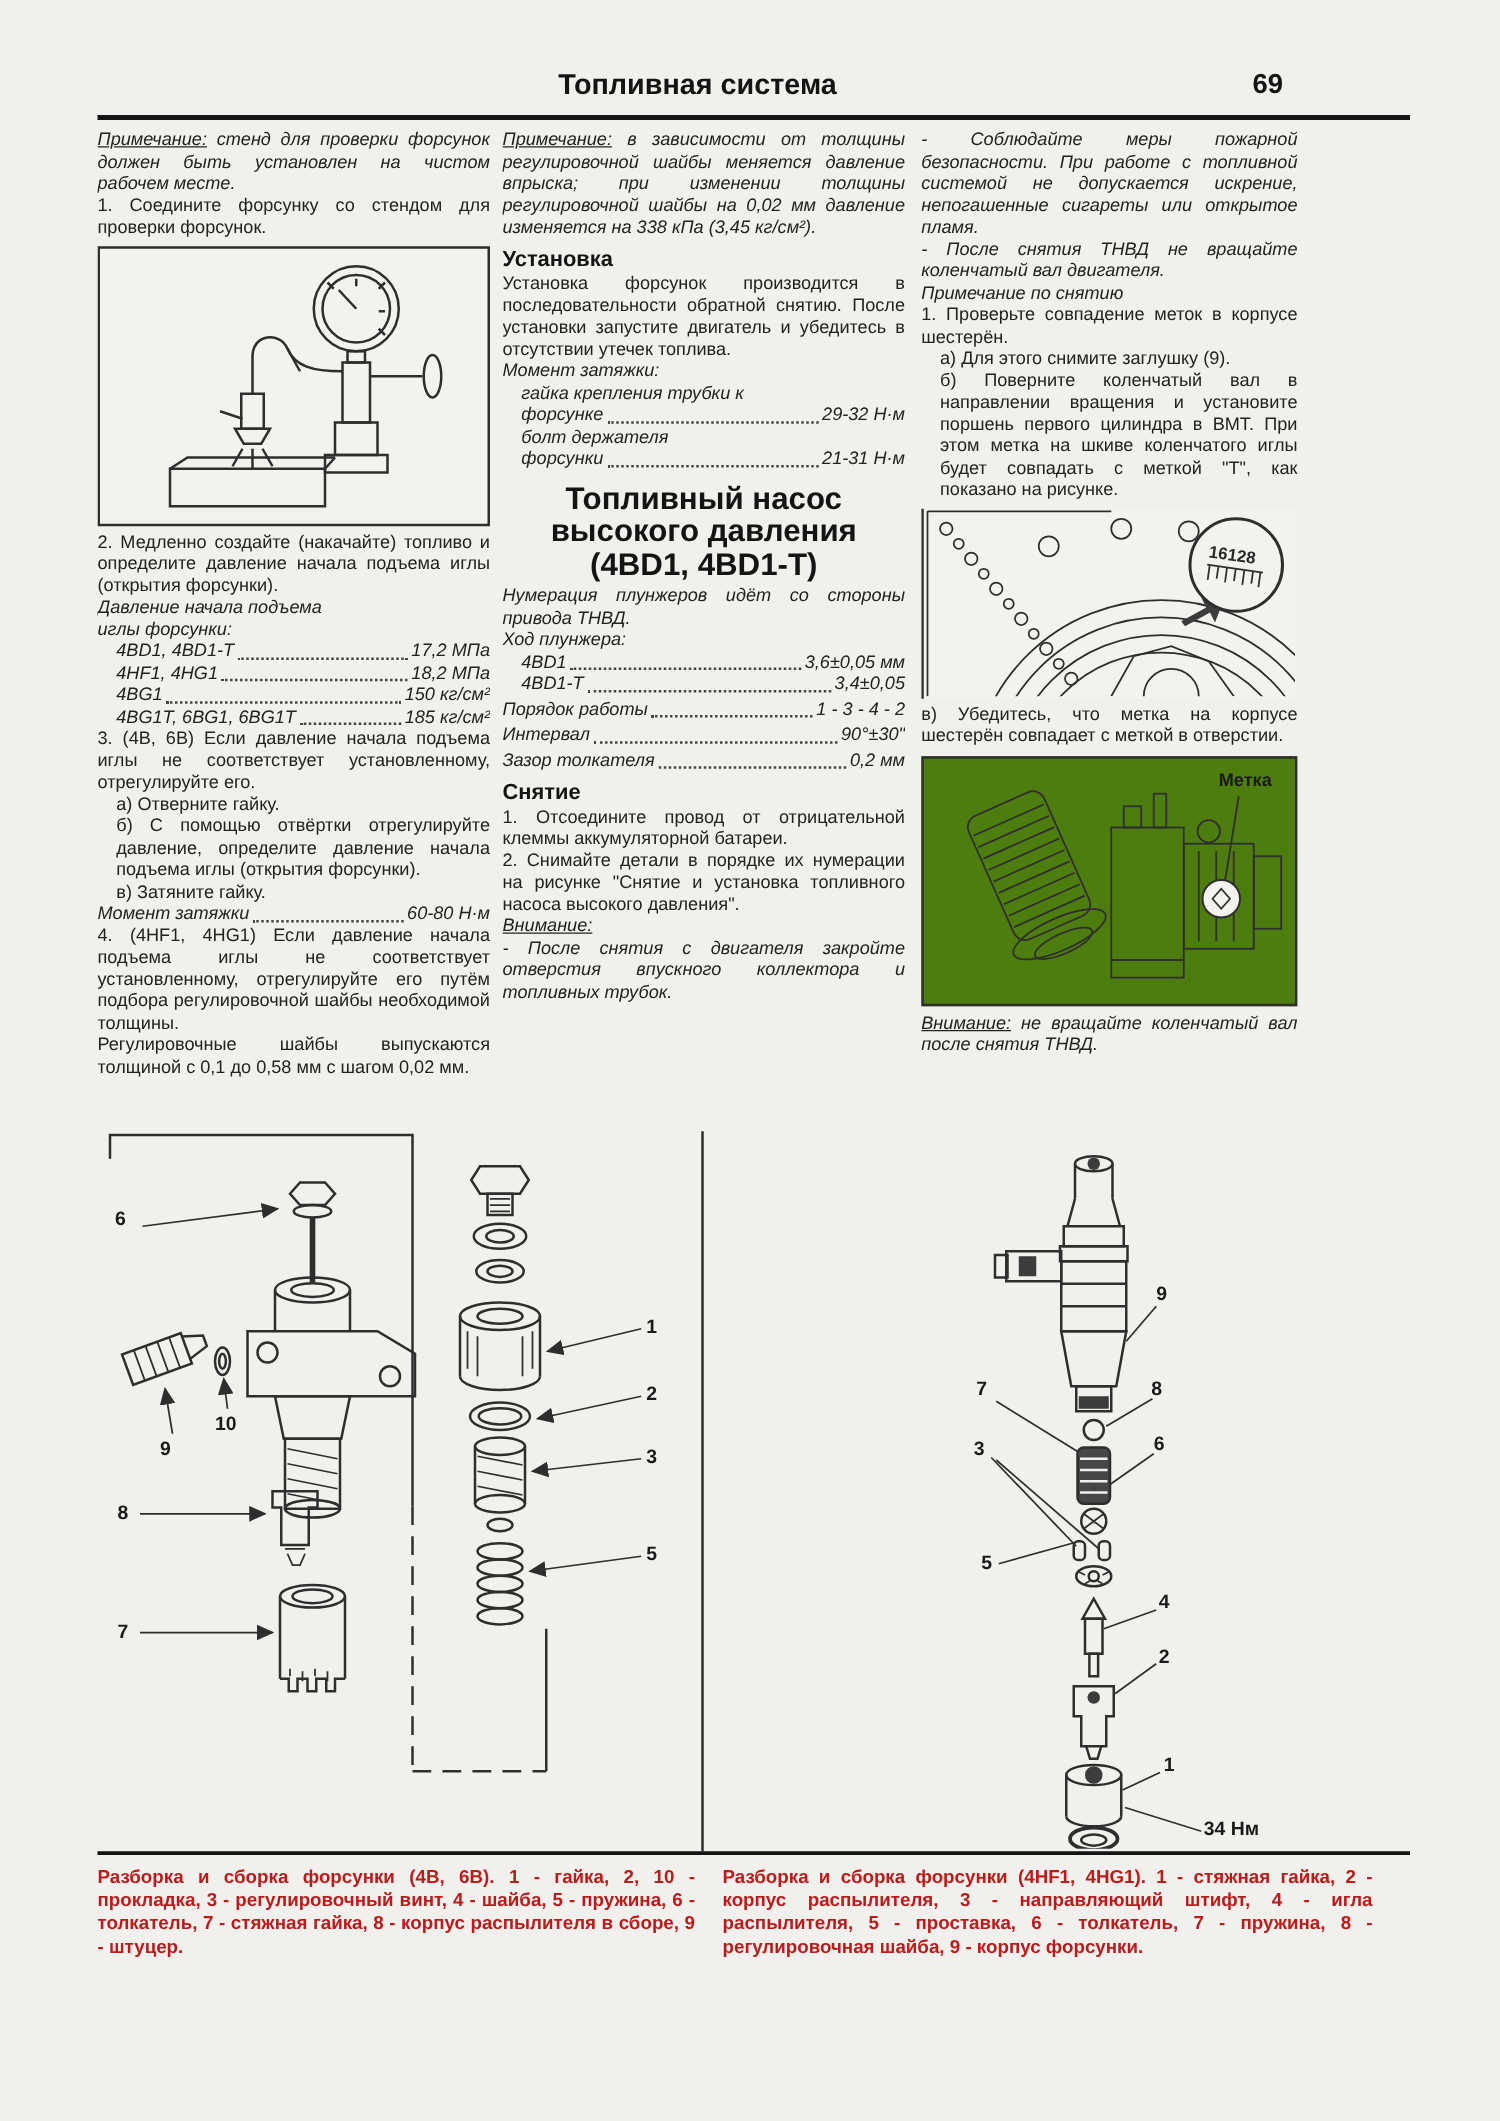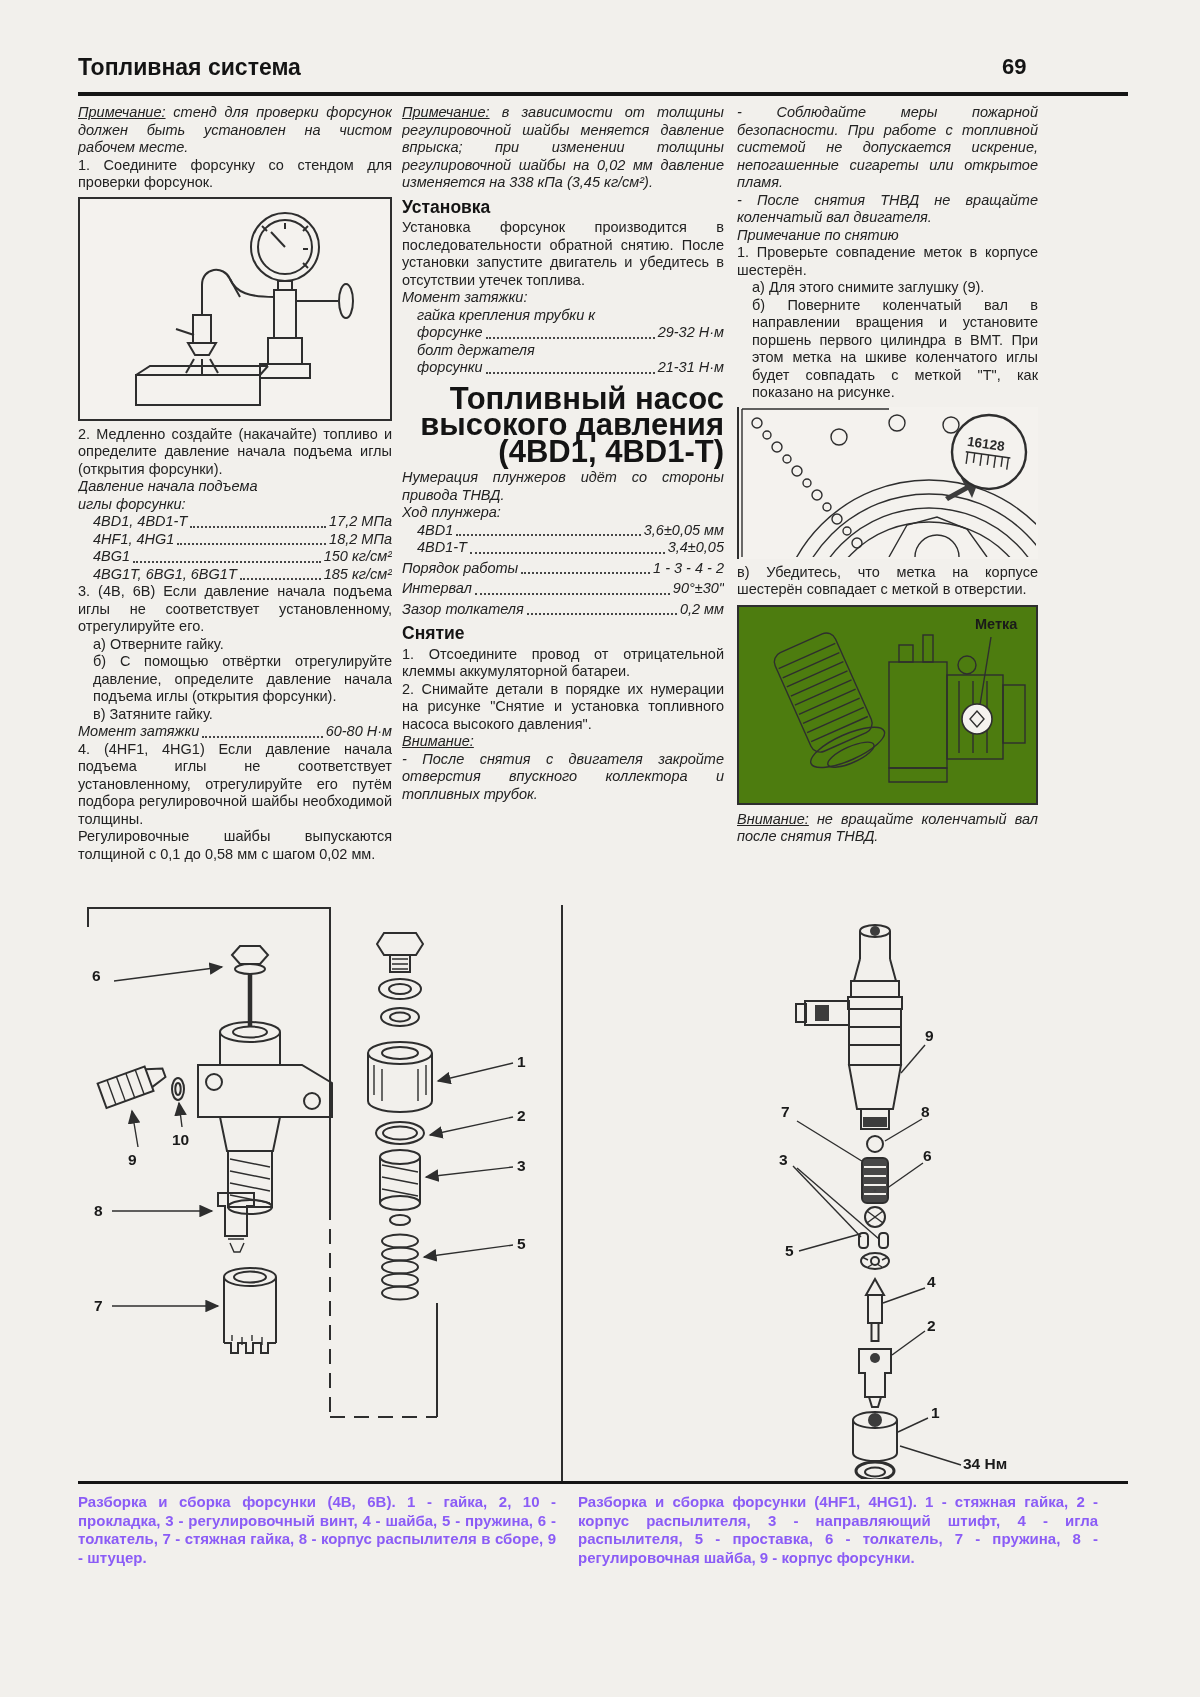--- a/index.html
+++ b/index.html
@@ -1,50 +1,50 @@
 <!DOCTYPE html>
 <html><head>
 <meta charset="utf-8">
 <style>
   *{box-sizing:border-box;margin:0;padding:0}
   html,body{background:#8a8a8a}
   .page{position:relative;width:1200px;height:1697px;margin:0 auto;background:#f2f0ec;color:#222;
         font-family:"Liberation Sans",sans-serif;overflow:hidden}
-  .page-title{position:absolute;top:54px;left:78px;width:960px;text-align:left;
+  .page-title{position:absolute;top:54px;left:78px;width:960px;text-align:center;
               font-size:23px;font-weight:bold;color:#141414}
   .page-number{position:absolute;top:54px;left:1002px;font-size:22px;font-weight:bold;color:#141414}
   .rule-top{position:absolute;left:78px;top:92px;width:1050px;height:4px;background:#151515}
   .col{position:absolute;top:104px;font-size:14.5px;line-height:17.5px;text-align:justify;overflow:hidden}
   #col-left{left:78px;width:314px;height:801px}
   #col-mid{left:402px;width:322px;height:801px}
   #col-right{left:737px;width:301px;height:801px}
   p.t{margin:0}
   .sp{margin-top:3px}
   .it{font-style:italic}
   .b{font-weight:normal}
   .u{text-decoration:underline}
   .ind{padding-left:15px}
   .specrow{display:flex;font-style:italic}
   .specrow .lead{flex:1 1 auto;border-bottom:2px dotted #454545;margin:0 3px 3px;align-self:flex-end;min-width:10px}
   .h1{font-size:17.5px;font-weight:bold;text-align:left;margin:7px 0 3px;color:#141414}
-  .h2{font-size:31px;font-weight:bold;line-height:26.5px;text-align:right;margin:9px 0 4px;color:#141414}
+  .h2{font-size:25px;font-weight:bold;line-height:26.5px;text-align:center;margin:9px 0 4px;color:#141414}
   .figbox{border:2px solid #2e2e2e;margin:5px 0;background:#f4f2ee}
   .figopen{border-left:2px solid #2e2e2e;margin:5px 0;background:#f4f2ee;position:relative}
   .figframe{border:2px solid #2e2e2e;margin:6px 0;background:#4d7c0f;position:relative}
   svg{display:block}
   .ln{stroke:#2e2e2e;fill:none;stroke-width:2}
   .lnt{stroke:#2e2e2e;fill:none;stroke-width:1.4}
   .dk{fill:#3c3c3c;stroke:none}
   .diag{position:absolute;top:905px}
   #diagL{left:80px;width:478px;height:574px}
   #diagR{left:565px;width:533px;height:574px}
   .plabel{position:absolute;font-weight:bold;font-size:15.5px;color:#1a1a1a}
   .vdiv{position:absolute;left:561px;top:905px;width:2px;height:576px;background:#2e2e2e}
   .rule-bottom{position:absolute;left:78px;top:1481px;width:1050px;height:3px;background:#151515}
-  .cap{position:absolute;top:1493px;font-weight:bold;font-size:15px;line-height:18.5px;text-align:justify;color:#8b5cf6}
+  .cap{position:absolute;top:1493px;font-weight:bold;font-size:15px;line-height:18.5px;text-align:justify;color:#b91c1c}
   #cap-left{left:78px;width:478px}
   #cap-right{left:578px;width:520px}
 </style>
 </head>
 <body>
 
 <div class="page">
 
   <div class="page-title">Топливная система</div>
   <div class="page-number">69</div>

